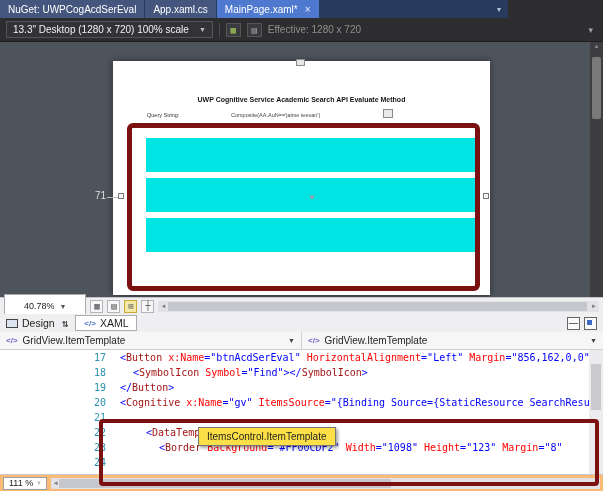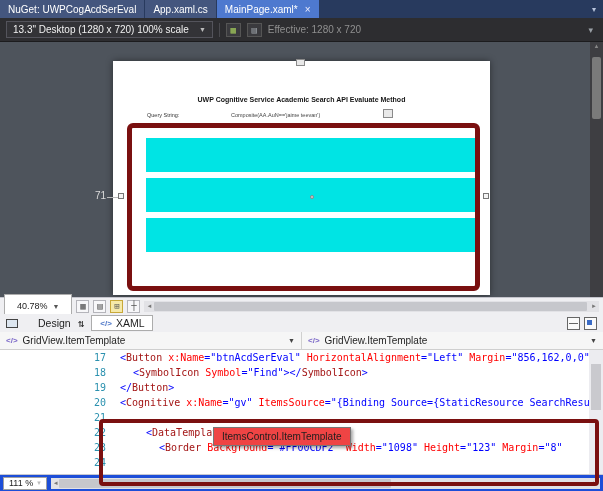--- a/index.html
+++ b/index.html
@@ -1,21 +1,21 @@
 <!DOCTYPE html>
 <html><head>
 <meta charset="utf-8">
 <style>
   *{margin:0;padding:0;box-sizing:border-box}
   html,body{width:603px;height:491px;background:#222;font-family:"Liberation Sans",sans-serif}
   #root{position:relative;width:603px;height:491px;background:#2d2d30;overflow:hidden;
         --annred:#7a1010;--cyan:#00e4e4}
 
   
-  .tabbar{position:absolute;left:0;top:0;width:603px;height:18px;background:#283a5e;display:flex;align-items:stretch}
+  .tabbar{position:absolute;left:0;top:0;width:508px;height:18px;background:#283a5e;display:flex;align-items:stretch}
   .tab{display:flex;align-items:center;padding:0 8px;font-size:10px;color:#fff;margin-right:1px;white-space:nowrap}
   .tab.inactive{background:#44567e}
   .tab.active{background:#4e79cf}
   .tab-close{margin-left:7px;font-size:10px;color:#eef;cursor:pointer}
   .tabbar-end{margin-left:auto;display:flex;align-items:center;color:#b8c4dc;font-size:8px;padding:0 7px}
 
   
   .toolbar{position:absolute;left:0;top:18px;width:603px;height:24px;background:#2d2d30;border-bottom:1px solid #1c1c1e;
            display:flex;align-items:center;gap:6px;padding:0 6px}
   .device-combo{display:flex;align-items:center;gap:10px;background:#333337;border:1px solid #54545c;color:#f1f1f1;
@@ -46,32 +46,32 @@
   .handle{position:absolute;width:6px;height:6px;background:#f4f4f4;border:1px solid #777}
   .h-left{left:118px;top:193px}
   .h-right{left:483px;top:193px}
   .h-dot{position:absolute;left:310px;top:195px;width:4px;height:4px;border-radius:50%;background:#d0d0d0;border:1px solid #888}
   .margin-label{position:absolute;left:95px;top:190px;font-size:10px;color:#dcdcdc}
   .margin-line{position:absolute;left:107px;top:197px;width:11px;height:1px;background:#b9b9b9}
 
   
   .row-zoom{position:absolute;left:0;top:297px;width:603px;height:17px;background:#efeff2;border-top:1px solid #c4c4cc;
             display:flex;align-items:center;gap:4px;padding:0 4px}
-  .zoom-combo{display:flex;align-items:center;gap:5px;background:#fff;border:1px solid #acacac;height:24px;padding:0 12px;font-size:9px;color:#222}
+  .zoom-combo{display:flex;align-items:center;gap:5px;background:#fff;border:1px solid #acacac;height:24px;padding:0 19px;font-size:9px;color:#222}
   .zoom-combo .combo-arrow{color:#555}
   .mini-icon{width:13px;height:13px;border:1px solid #b4b4ba;background:#f7f7f9;display:flex;align-items:center;justify-content:center;
              font-family:"DejaVu Sans Mono",monospace;font-size:9px;color:#555}
   .mini-icon.lit{background:#f5e9a8;border-color:#c8a838}
   .hscroll{flex:1;height:11px;background:#e2e2e6;position:relative;display:flex;align-items:center}
   .hscroll .arr{font-size:6px;color:#777;padding:0 2px}
   .hthumb{position:absolute;left:10px;right:12px;top:1px;height:9px;background:#c6c7cc;border-radius:1px}
 
   
   .row-split{position:absolute;left:0;top:314px;width:603px;height:18px;background:#efeff2;display:flex;align-items:center;gap:7px;padding:0 6px}
-  .design-lbl{display:flex;align-items:center;gap:20px;font-size:10.5px;color:#1e1e1e}
+  .design-lbl{display:flex;align-items:center;gap:4px;font-size:10.5px;color:#1e1e1e}
   .monitor-icon{width:12px;height:9px;border:1px solid #444;background:#dde6f0}
   .swap-icon{font-family:"DejaVu Sans Mono",monospace;font-size:11px;color:#222}
   .xaml-tab{display:flex;align-items:center;gap:4px;background:#fff;border:1px solid #acacac;height:16px;padding:0 8px;font-size:10.5px;color:#1e1e1e}
   .tag-glyph{font-size:8px;font-weight:bold;color:#4f78c8}
   .split-end{margin-left:auto;display:flex;gap:4px}
   .pane-icon{width:13px;height:13px;border:1px solid #666;background:#fafafa;position:relative}
   .pane-icon.i1::after{content:"";position:absolute;left:1px;right:1px;top:5px;height:1px;background:#666}
   .pane-icon.i2::after{content:"";position:absolute;left:2px;top:2px;width:5px;height:5px;background:#3a6bc6}
 
   
@@ -88,28 +88,28 @@
   .cline{display:flex;height:15px;line-height:15px;white-space:pre}
   .lnum{width:112px;flex:none;text-align:right;padding-right:6px;color:#2b91af}
   .lcode{white-space:pre}
   .sd{color:#0000ff}.st{color:#a31515}.sa{color:#ff0000}.sv{color:#0000ff}
   .red-inline-box{display:inline-block;border:3px solid var(--annred);border-radius:5px;padding:0 4px;
                   margin:-2px 0 -2px -4px;position:relative;z-index:5}
   .evscroll{position:absolute;left:589px;top:350px;width:14px;height:124px;background:#ececf0}
   .evthumb{position:absolute;left:2px;top:14px;width:10px;height:46px;background:#c9c9ce}
 
   
-  .ebottom{position:absolute;left:0;top:474px;width:603px;height:17px;background:#1d4ed8;border-top:1px solid #c8c8d0;
+  .ebottom{position:absolute;left:0;top:474px;width:603px;height:17px;background:#fdba74;border-top:1px solid #c8c8d0;
            display:flex;align-items:center;gap:4px;padding:0 3px}
   .ezoom{display:flex;align-items:center;gap:4px;background:#fff;border:1px solid #a0a0a0;height:13px;padding:0 5px;font-size:9px;color:#222}
   .ebottom .hscroll{height:11px}
   .ebottom .hthumb{left:8px;right:38%;top:1px}
 
   
-  .tooltip{position:absolute;left:213px;top:427px;background:#ef4444;border:1px solid #767676;
+  .tooltip{position:absolute;left:198px;top:427px;background:#fde047;border:1px solid #767676;
            box-shadow:2px 2px 3px rgba(0,0,0,.35);padding:3px 8px;font-size:10px;color:#1e1e1e;z-index:40;white-space:nowrap}
   .ann{position:absolute;border-style:solid;border-color:var(--annred);z-index:50;border-radius:6px}
   .ann1{left:127px;top:123px;width:353px;height:168px;border-width:5px}
   .ann2{left:99px;top:419px;width:500px;height:67px;border-width:4px;border-radius:4px}
 </style>
 </head>
 <body>
 
 <div id="root" style="--annred: #7a1010; --cyan: #00e4e4;">
 

